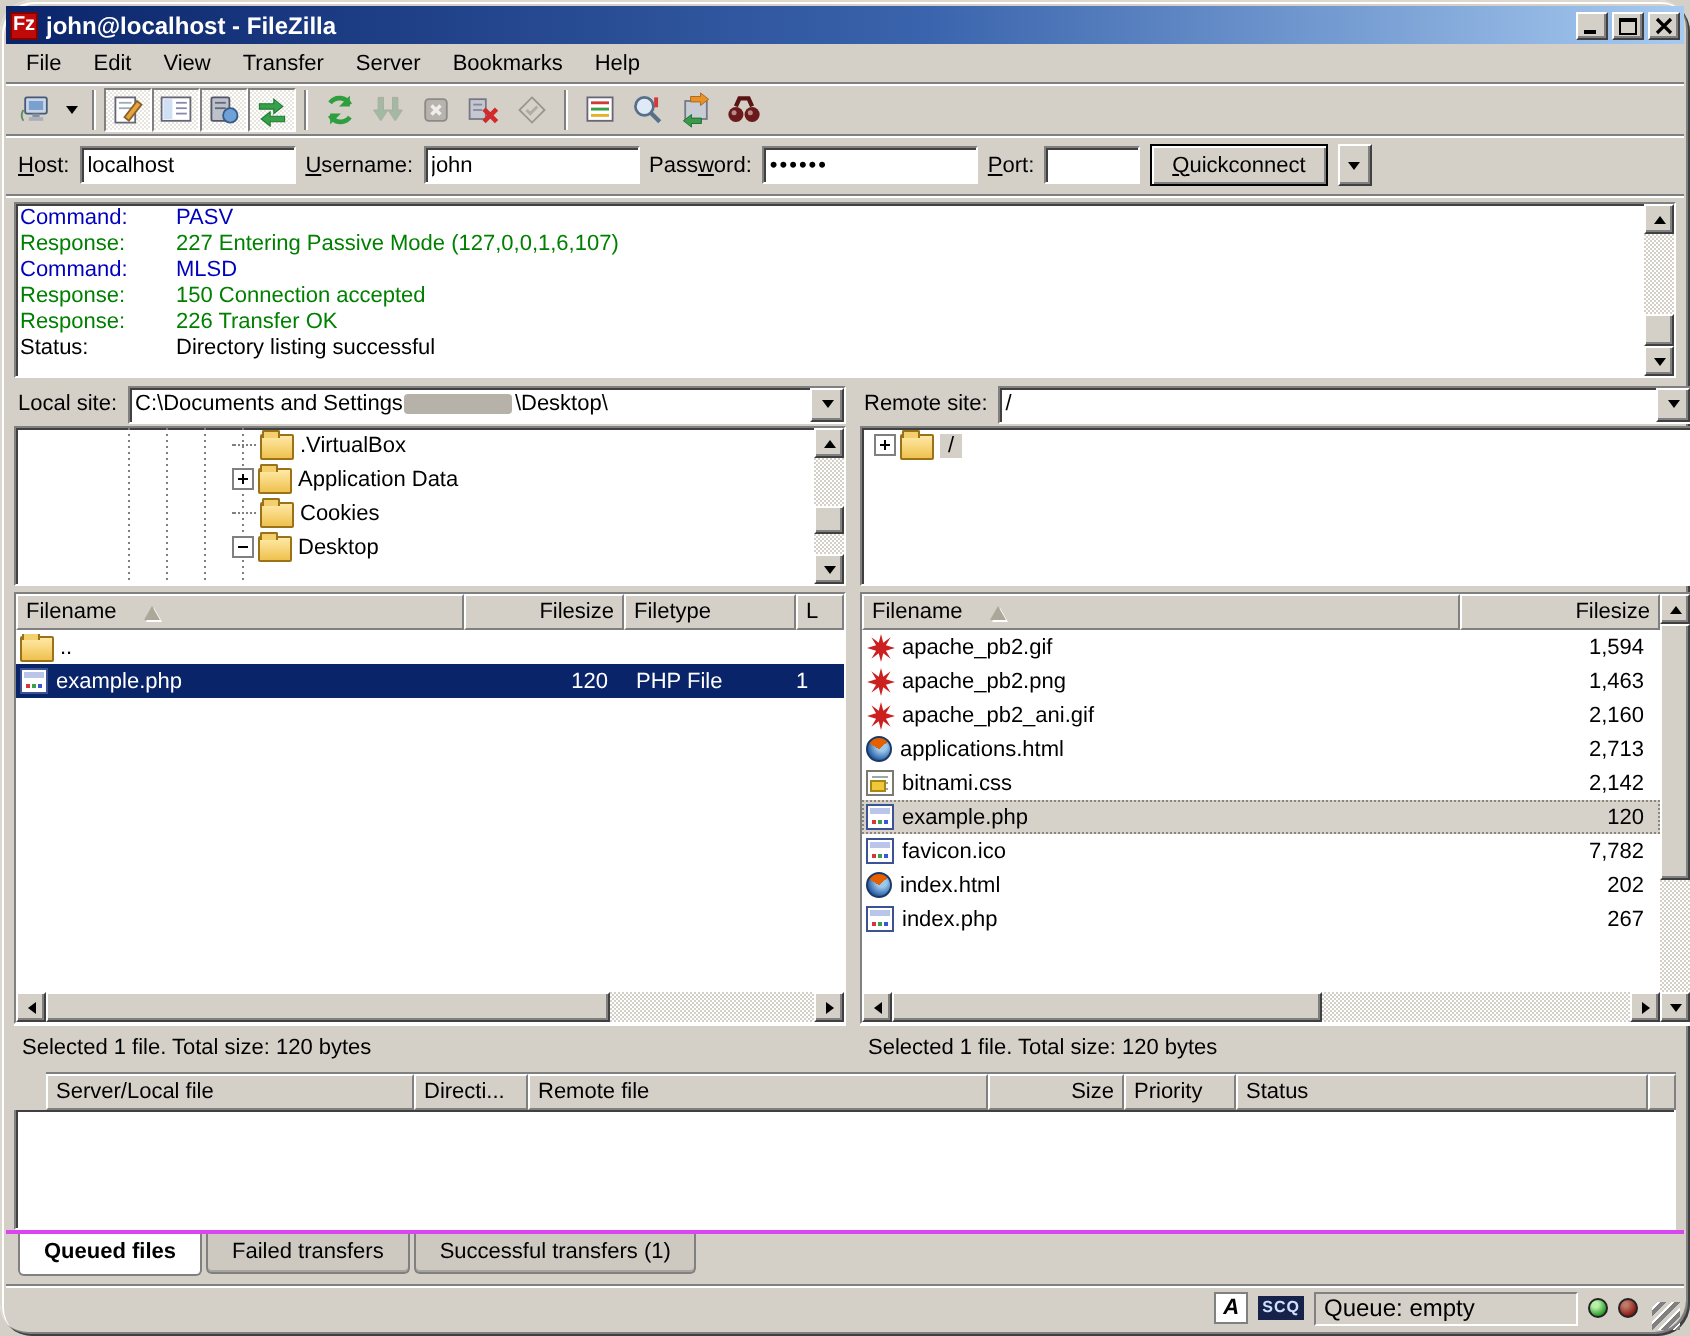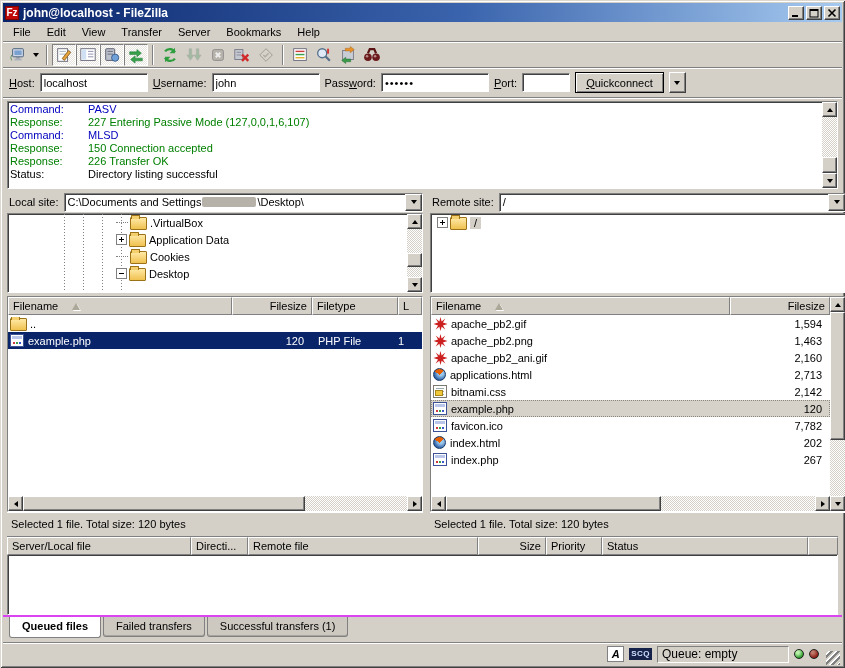--- a/index.html
+++ b/index.html
@@ -2,21 +2,21 @@
 <html><head>
 <meta charset="utf-8">
 <style>
   * { margin:0; padding:0; box-sizing:border-box; }
   html,body { width:845px; height:668px; overflow:hidden; }
   body { font-family:"Liberation Sans", sans-serif; font-size:11px; color:#000; background:#d4d0c8; }
 
   .window { width:845px; height:668px; background:#d4d0c8; padding:3px;
     box-shadow: inset 1px 1px 0 #dcd8d0, inset -1px -1px 0 #404040,
                 inset 2px 2px 0 #fff, inset -2px -2px 0 #808080;
-    display:flex; flex-direction:column; }
+    display:flex; flex-direction:column;border-radius:16px; }
 
   
   .titlebar { height:19px; flex:none; background:linear-gradient(90deg,#0a246a 0%,#3a64ad 55%,#a6caf0 100%);
     display:flex; align-items:center; padding:0 2px; }
   .fz-logo { width:14px; height:14px; background:#c00a0a; border:1px solid #7a0505; color:#fff;
     font-weight:bold; font-size:10px; line-height:12px; text-align:center; margin-right:4px; flex:none; }
   .title-text { color:#fff; font-weight:bold; font-size:12px; flex:1; white-space:nowrap; overflow:hidden; }
   .winbtns { display:flex; gap:2px; flex:none; }
   .winbtn { width:16px; height:14px; background:#d4d0c8; border:1px solid;
     border-color:#fff #404040 #404040 #fff; box-shadow:inset -1px -1px 0 #808080;
@@ -128,21 +128,21 @@
   .fcell-type { width:86px; flex:none; padding-left:6px; }
   .fcell-l { width:24px; flex:none; overflow:hidden; }
   .r-size { width:100px; }
   .sel-active { background:#0a246a; color:#fff; }
   .sel-inactive { background:#d6d2ca; outline:1px dotted #8a867e; outline-offset:-1px; }
 
   .pstatus { height:22px; flex:none; display:flex; align-items:center; padding:0 4px; border-top:1px solid #fff; }
 
   
   .queue { flex:none; padding:2px 4px 0 4px; }
-  .qheader { height:19px; display:flex; background:#d4d0c8; border-top:1px solid #808080; }
+  .qheader { height:19px; display:flex; background:#d4d0c8; border-top:1px solid #808080;margin-left:16px; }
   .qbody { height:60px; background:#fff; border:1px solid; border-color:#808080 #fff #fff #808080; box-shadow:inset 1px 1px 0 #404040; border-top:none; }
   .qc0{width:184px;flex:none;} .qc1{width:57px;flex:none;} .qc2{width:230px;flex:none;}
   .qc3{width:68px;flex:none;justify-content:flex-end;} .qc4{width:56px;flex:none;} .qc5{width:206px;flex:none;} .qcf{flex:1;}
 
   
   .tabsrow { height:23px; flex:none; display:flex; align-items:flex-start; padding:0 6px; gap:2px; border-top:2px solid #d946ef; }
   .tab { padding:3px 12px 4px 12px; background:#cdc9c1; border:1px solid #808080; border-top:none;
     border-radius:0 0 3px 3px; box-shadow:inset 0 -1px 0 #a8a49c; }
   .tab.active { background:#fff; font-weight:bold; box-shadow:none; border-color:#808080; padding-bottom:5px; }
 

